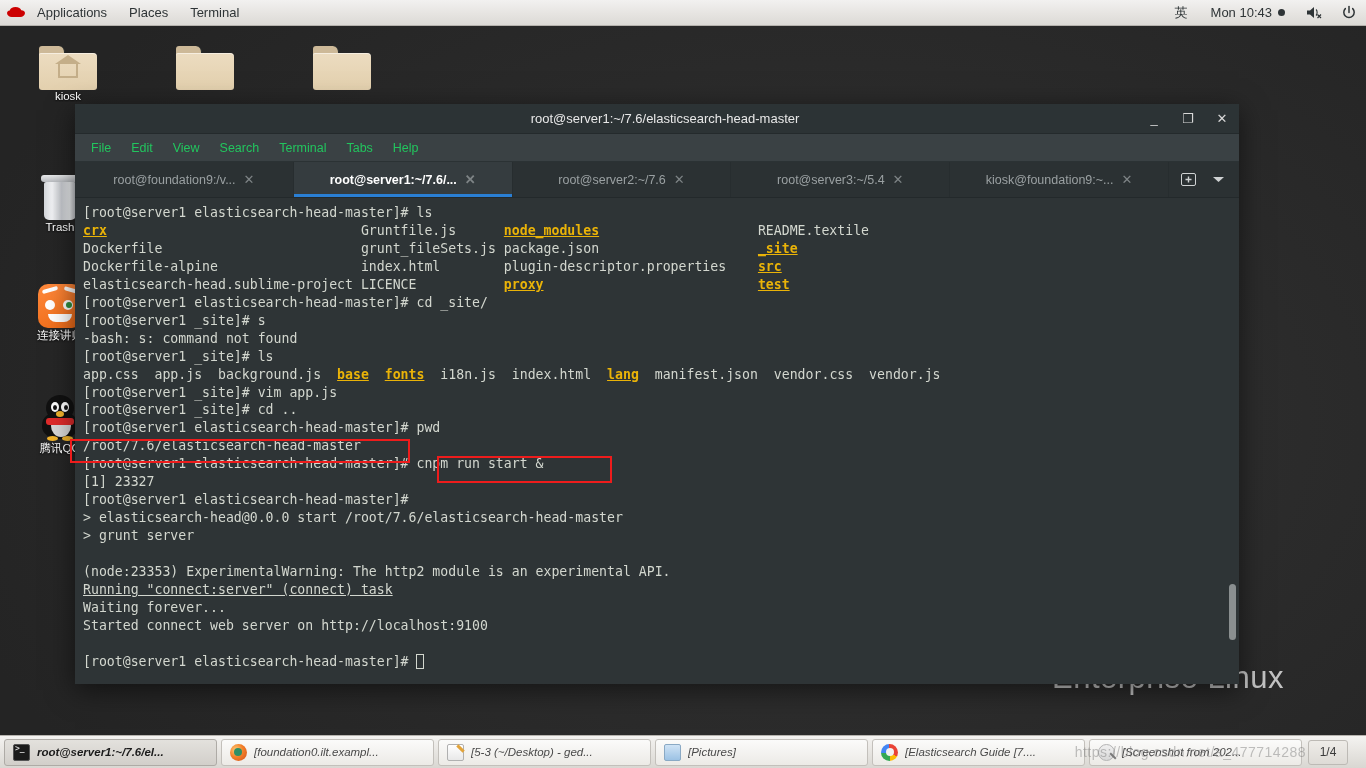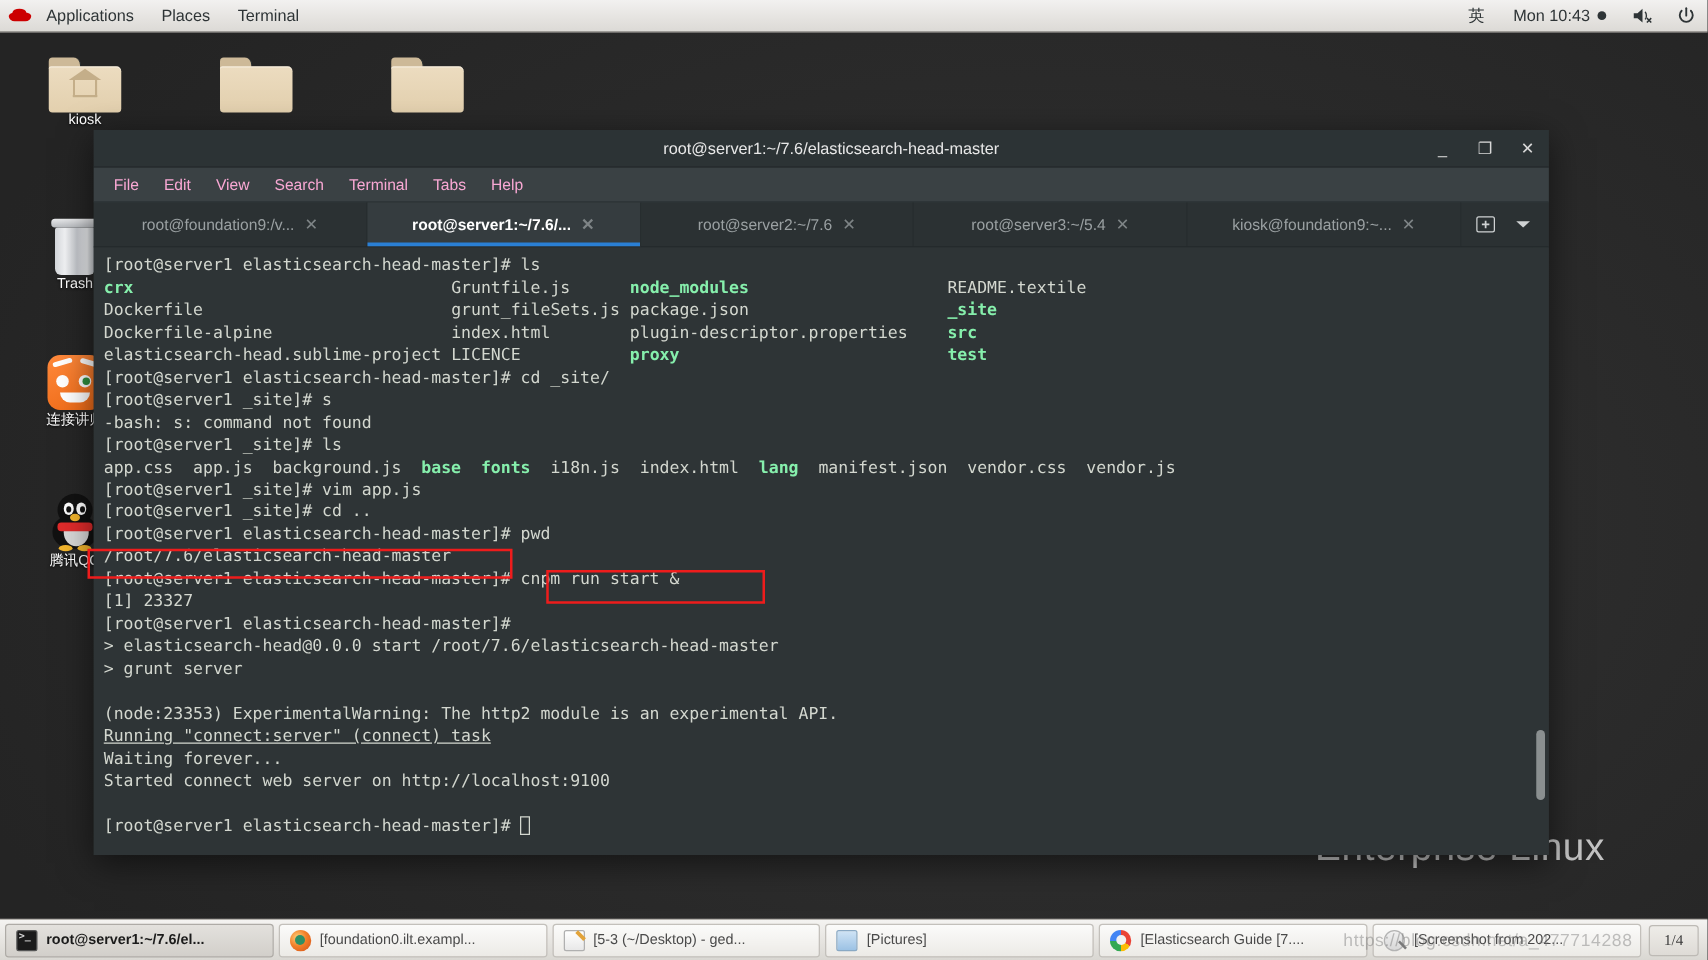--- a/index.html
+++ b/index.html
@@ -133,21 +133,21 @@
   .win-btn {
     width: 34px; height: 30px; display:flex; align-items:center; justify-content:center;
     color: #d8d8d8; font-size: 13px; z-index: 2;
   }
   #win-btns { margin-left: auto; display: flex; }
 
   #menu-bar {
     height: 28px; background: #3a4144; display: flex; align-items: center;
     padding-left: 6px; border-bottom: 1px solid #2b3234;
   }
-  .menu-item { font-size: 12.5px; color: #f9a8d4; padding: 3px 10px; border-radius: 2px; }
+  .menu-item { font-size: 12.5px; color: #22c55e; padding: 3px 10px; border-radius: 2px; }
 
   #tab-bar {
     height: 36px; background: #2b3133; display: flex; align-items: stretch;
     border-bottom: 1px solid #23292b;
   }
   .tab {
     display: flex; align-items: center; gap: 8px;
     padding: 0 0; min-width: 0; flex: 1 1 0;
     font-size: 12.5px; color: #9aa0a2; justify-content: center;
     border-right: 1px solid #272d2f; position: relative;
@@ -166,21 +166,21 @@
     height: calc(580px - 30px - 28px - 36px);
     background: #2e3436;
     padding: 6px 0 0 4px;
     overflow: hidden;
   }
   pre#term-text {
     font-family: "DejaVu Sans Mono", "Liberation Mono", monospace;
     font-size: 13.2px; line-height: 17.95px;
     color: #d3d7cf; white-space: pre; margin: 0; padding: 0 4px;
   }
-  .c-blue { color: #86efac; font-weight: bold; }
+  .c-blue { color: #eab308; font-weight: bold; text-decoration: underline; }
   .c-ul { text-decoration: underline; }
   .cursor {
     display: inline-block; width: 8px; height: 15px;
     border: 1px solid #d3d7cf; vertical-align: -3px;
   }
   
   #term-scroll {
     position: absolute; right: 0; top: 0; width: 13px; height: 100%;
     background: #2e3436;
   }
@@ -197,20 +197,21 @@
     background: linear-gradient(180deg,#f4f3f1 0%, #e7e5e1 50%, #d9d7d2 100%);
     border-top: 1px solid #b6b3ae;
     display: flex; align-items: center; padding: 0 2px;
   }
   .task-btn {
     height: 27px; display: flex; align-items: center; gap: 7px;
     padding: 0 8px; margin: 12px 2px; flex: 1 1 0; min-width: 0;
     font-size: 11.5px; color: #4a4a4a;
     border: 1px solid #c3c0bb; border-radius: 3px;
     background: linear-gradient(180deg,#fbfbfa,#eceae6);
+    font-style: italic;
   }
   .task-btn.active {
     background: linear-gradient(180deg,#e3e1dd,#d2cfca);
     border-color: #aeaba6; color: #1b1b1b; font-weight: bold;
   }
   .task-btn .tlabel { overflow: hidden; white-space: nowrap; text-overflow: ellipsis; }
   .tico { width: 17px; height: 17px; flex: none; position: relative; }
   .tico.terminal { background: #1b1b1b; border: 1px solid #555; border-radius: 2px; }
   .tico.terminal:after {
     content: ">_"; position:absolute; left:1px; top:-1px; color:#d6d6d6;
@@ -221,25 +222,25 @@
   .tico.gedit { background: linear-gradient(180deg,#ffffff,#e8e8e8); border:1px solid #b0b0b0; border-radius:2px;}
   .tico.gedit:after{content:""; position:absolute; left:8px; top:2px; width:9px;height:3px;background:#e2a33a; transform:rotate(45deg);}
   .tico.vmm { background: #2b2b2b; border-radius:2px; }
   .tico.vmm:after{ content:"|||"; position:absolute; left:2px; top:-2px; color:#cfcfcf; font-size:10px; letter-spacing:1px;}
   .tico.pictures { background: linear-gradient(180deg,#cfe3f5,#9cc2e4); border:1px solid #8aa9c4; border-radius:2px;}
   .tico.chrome { border-radius:50%; background: conic-gradient(#ea4335 0 33%, #fbbc05 0 50%, #34a853 0 75%, #4285f4 0 100%); }
   .tico.chrome:after{content:""; position:absolute; left:4.5px; top:4.5px; width:8px;height:8px;border-radius:50%;background:#f1f1f1;}
   .tico.shot { background: linear-gradient(180deg,#f0f0f0,#d8d8d8); border:1px solid #b3b3b3; border-radius:50%;}
   .tico.shot:after{content:""; position:absolute; left:10px;top:10px;width:8px;height:2px;background:#7a7a7a; transform:rotate(45deg);}
   #workspace-ind {
-    height: 25px; min-width: 40px; margin-left: 4px; margin-right: 5px;
+    height: 25px; min-width: 40px; margin-left: 4px; margin-right: 16px;
     display:flex; align-items:center; justify-content:center;
     font-size: 12px; color: #3a3a3a;
     border: 1px solid #bdbab5; border-radius: 3px;
-    background: linear-gradient(180deg,#eeece8,#dedbd6); flex: none; font-family: Liberation Serif, serif;
+    background: linear-gradient(180deg,#eeece8,#dedbd6); flex: none;
   }
   #watermark {
     position: absolute; right: 60px; bottom: 8px;
     font-size: 14px; color: rgba(120,120,120,.45);
     pointer-events: none; white-space: nowrap; letter-spacing: .5px;
   }
 </style>
 </head>
 <body>
 

